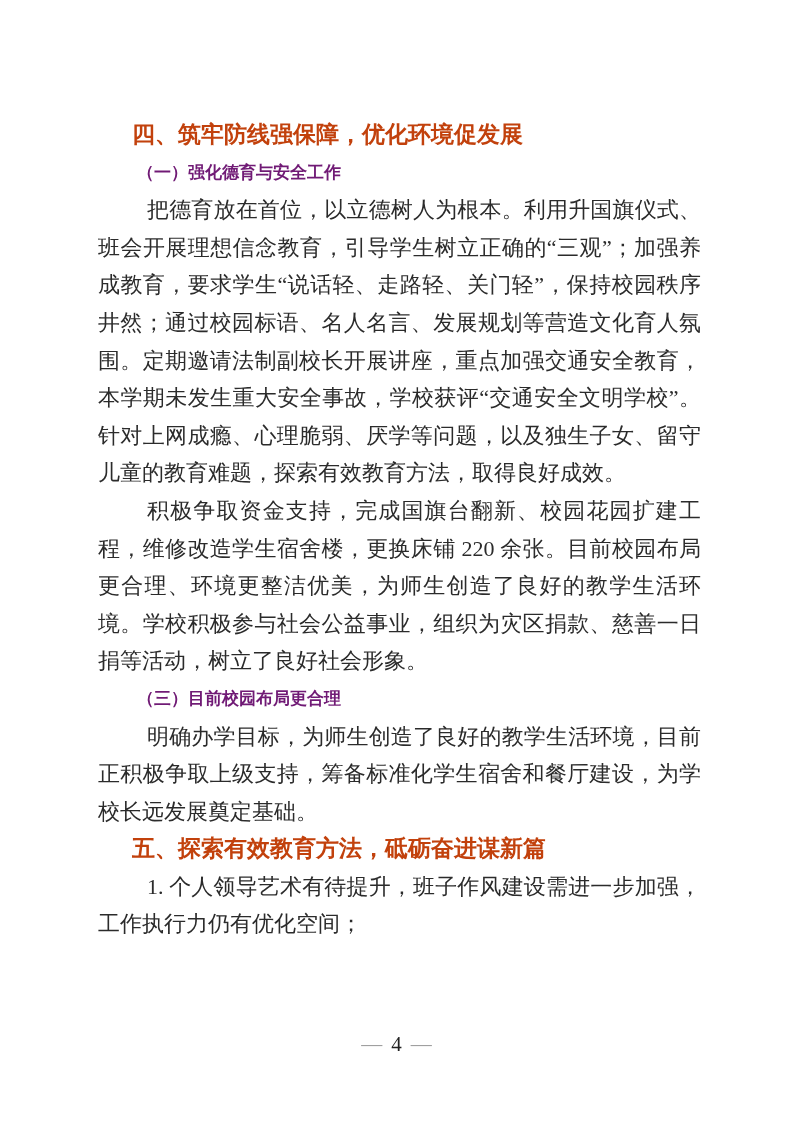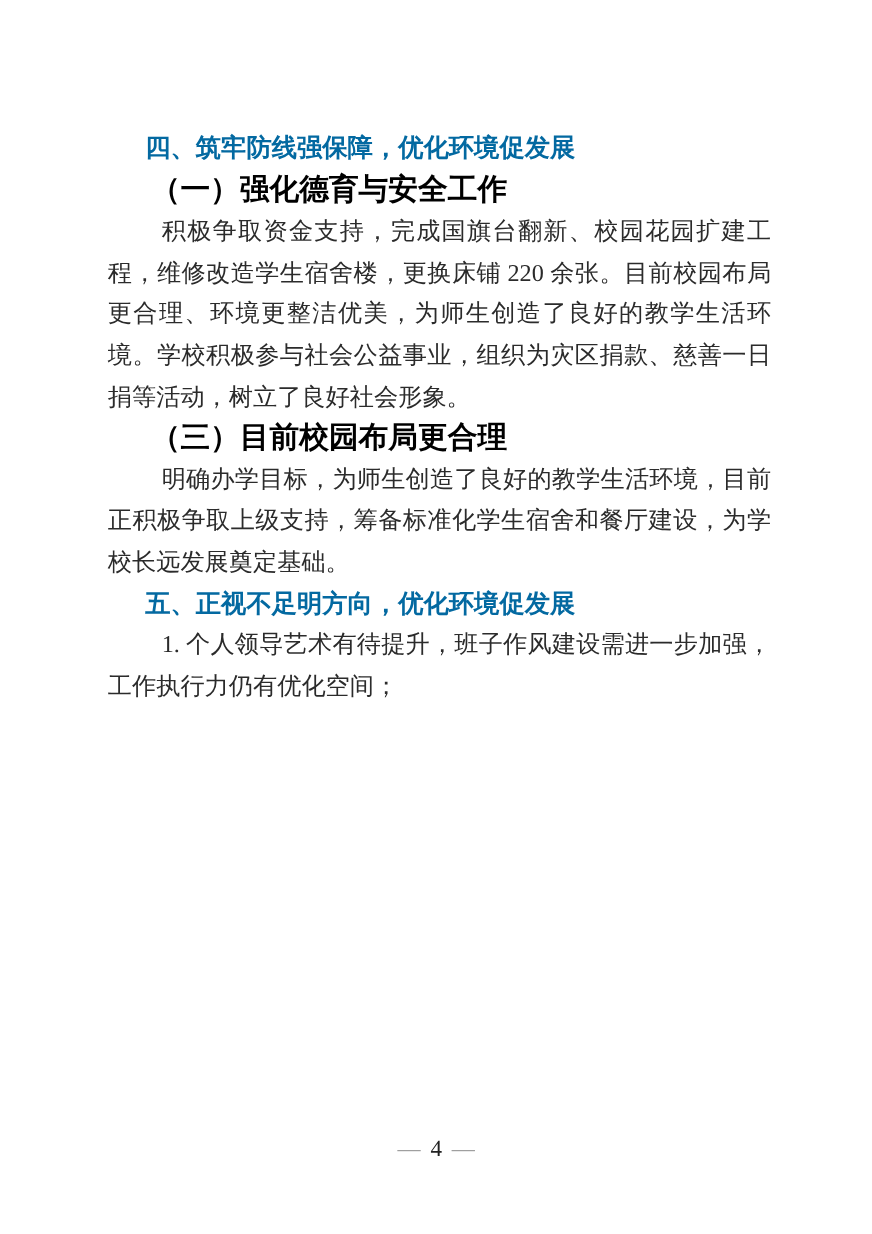--- a/index.html
+++ b/index.html
@@ -21,28 +21,28 @@
     color: #2b2b2b;
     text-align: justify;
     text-align-last: left;
     word-break: break-all;
   }
   .block { margin: 0; padding: 0; }
   .block.heading1 {
     font-family: "Liberation Sans", "DejaVu Sans", sans-serif;
     font-weight: 700;
     font-size: 23px;
-    color: #0369a1;
+    color: #c2410c;
     text-indent: 34px;
     text-align: right;
   }
   .block.heading2 {
     font-weight: 700;
-    font-size: 27px;
-    color: #000000;
+    font-size: 17px;
+    color: #701a75;
     text-indent: 39px;
     text-align: center;
   }
   .block.paragraph {
     text-indent: 49px;
   }
   .footer {
     position: absolute;
     left: 0;
     right: 0;
@@ -57,24 +57,25 @@
 </style>
 </head>
 <body>
 
 <div class="page">
 
   <div class="content">
 
   <div class="block heading1">四、筑牢防线强保障，优化环境促发展</div>
       <div class="block heading2">（一）强化德育与安全工作</div>
+      <div class="block paragraph">把德育放在首位，以立德树人为根本。利用升国旗仪式、班会开展理想信念教育，引导学生树立正确的“三观”；加强养成教育，要求学生“说话轻、走路轻、关门轻”，保持校园秩序井然；通过校园标语、名人名言、发展规划等营造文化育人氛围。定期邀请法制副校长开展讲座，重点加强交通安全教育，本学期未发生重大安全事故，学校获评“交通安全文明学校”。针对上网成瘾、心理脆弱、厌学等问题，以及独生子女、留守儿童的教育难题，探索有效教育方法，取得良好成效。</div>
       <div class="block paragraph">积极争取资金支持，完成国旗台翻新、校园花园扩建工程，维修改造学生宿舍楼，更换床铺 220 余张。目前校园布局更合理、环境更整洁优美，为师生创造了良好的教学生活环境。学校积极参与社会公益事业，组织为灾区捐款、慈善一日捐等活动，树立了良好社会形象。</div>
       <div class="block heading2">（三）目前校园布局更合理</div>
       <div class="block paragraph">明确办学目标，为师生创造了良好的教学生活环境，目前正积极争取上级支持，筹备标准化学生宿舍和餐厅建设，为学校长远发展奠定基础。</div>
-      <div class="block heading1">五、正视不足明方向，优化环境促发展</div>
+      <div class="block heading1">五、探索有效教育方法，砥砺奋进谋新篇</div>
       <div class="block paragraph">1. 个人领导艺术有待提升，班子作风建设需进一步加强，工作执行力仍有优化空间；</div>
     </div>
 
   <div class="footer">
     <span class="dash">—</span><span class="num">4</span><span class="dash">—</span>
   </div>
 
 </div>
 
 </body></html>

